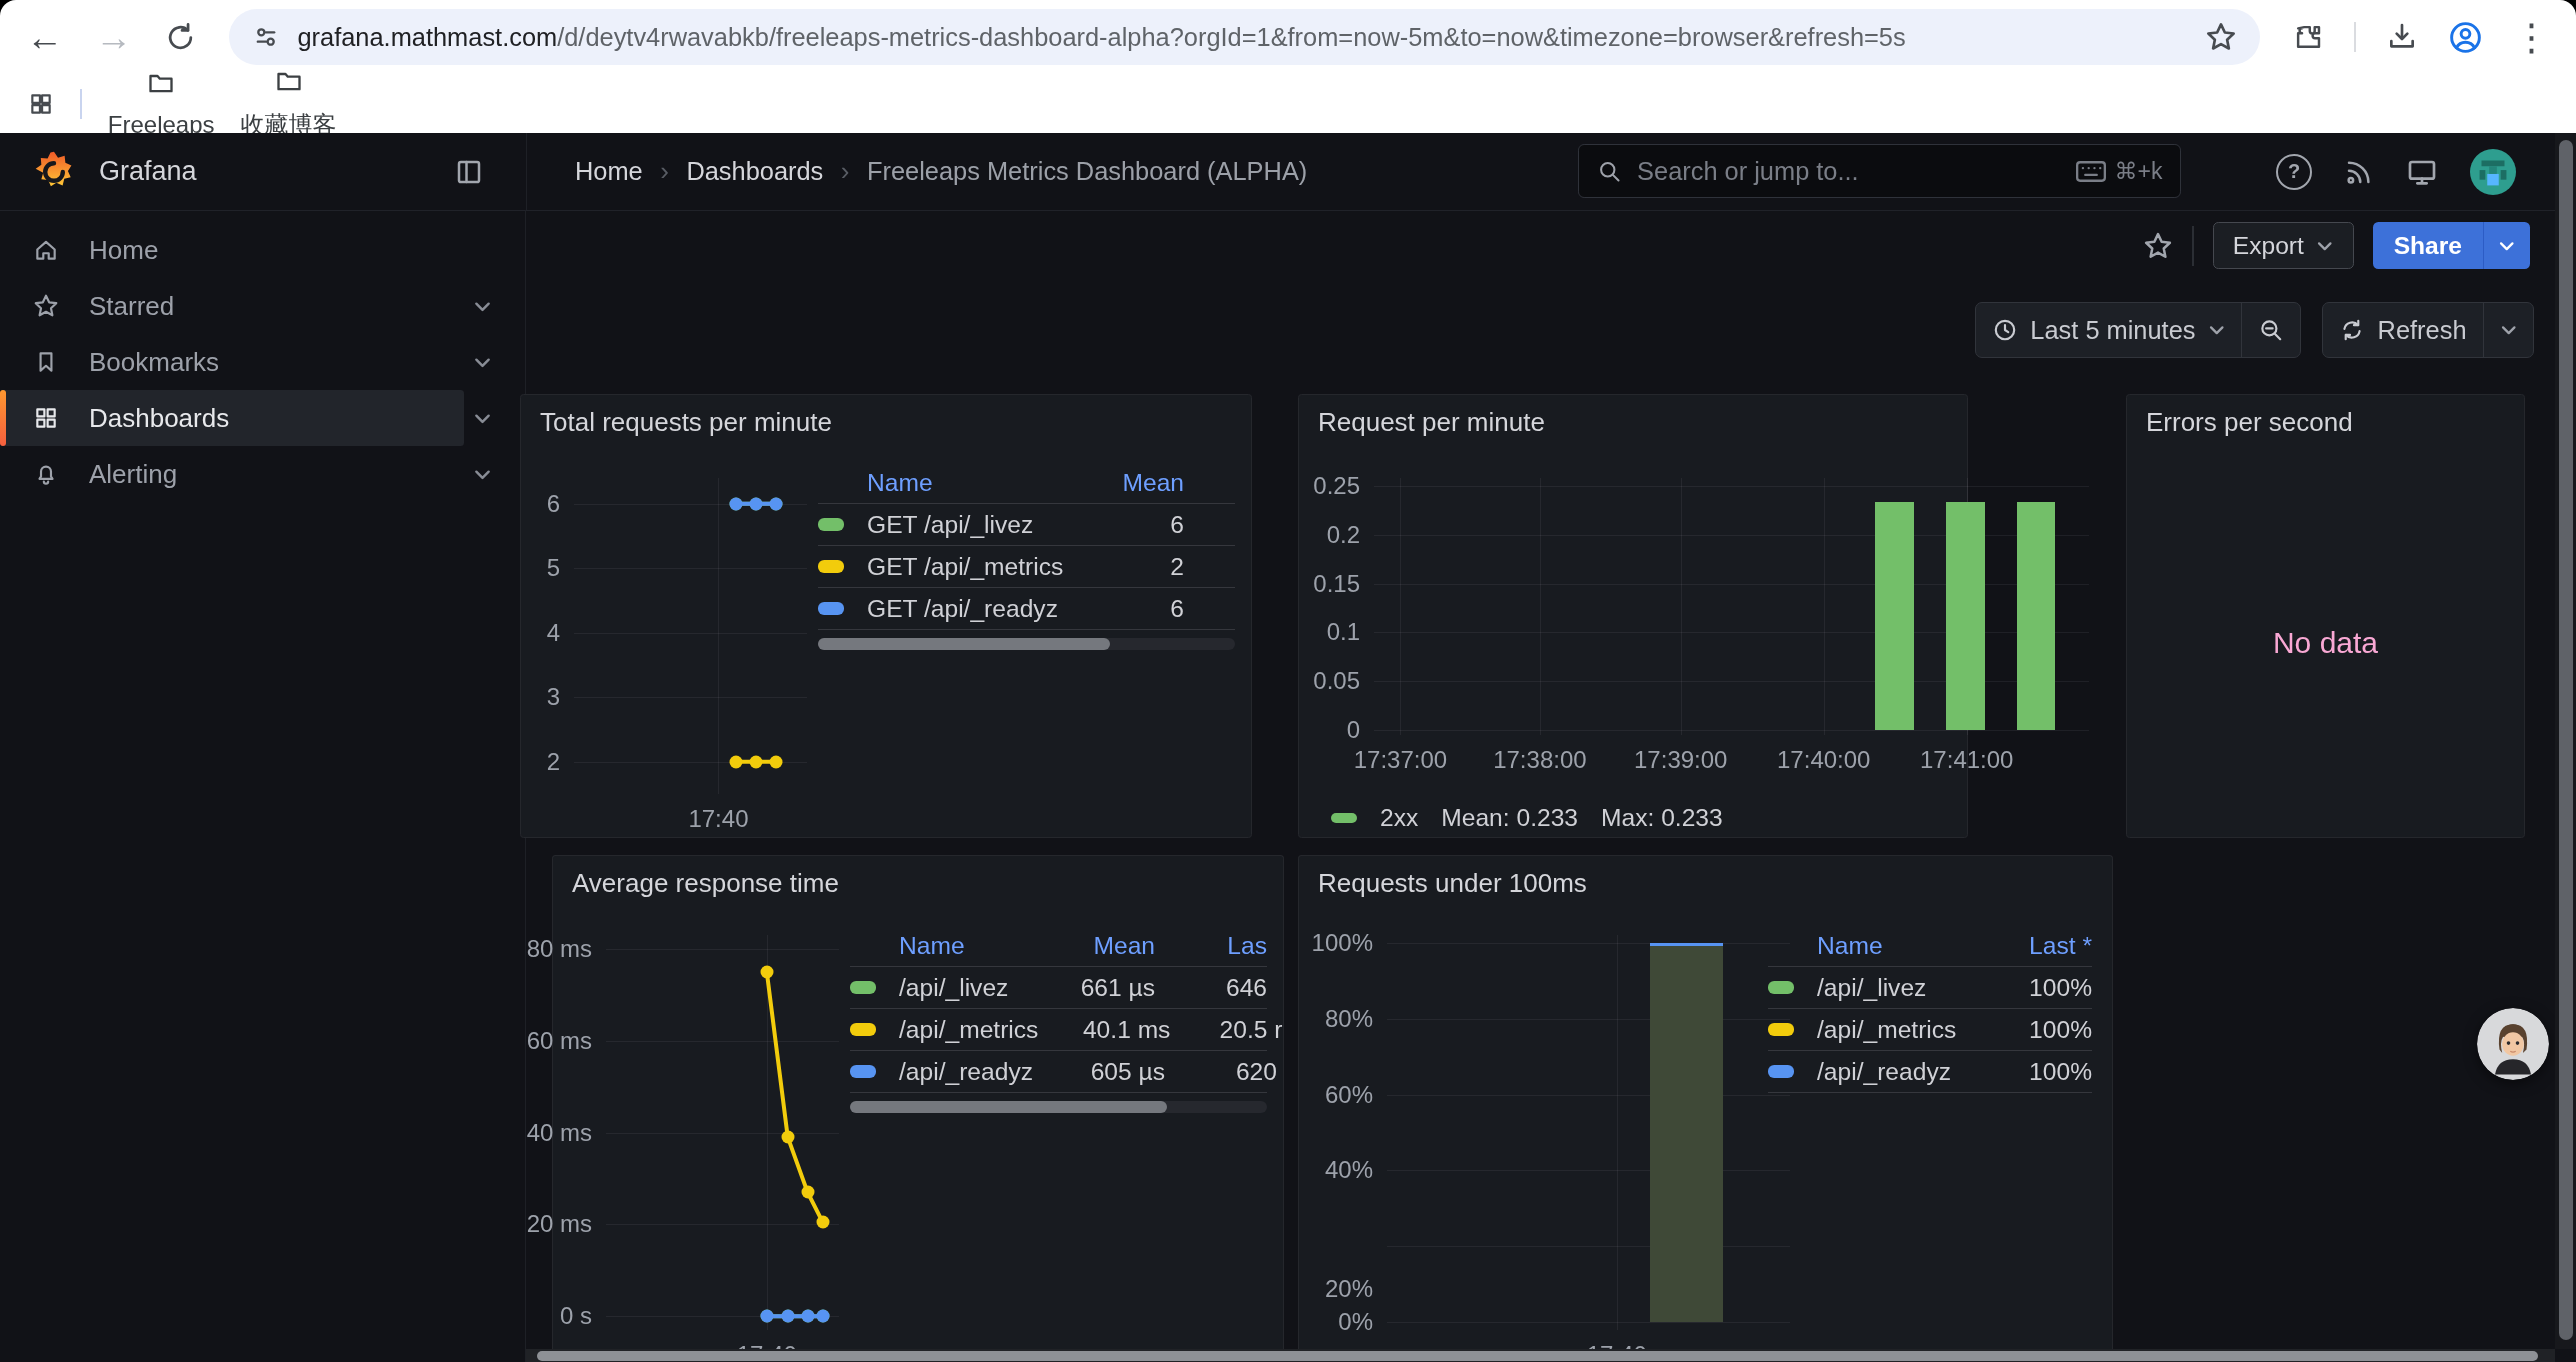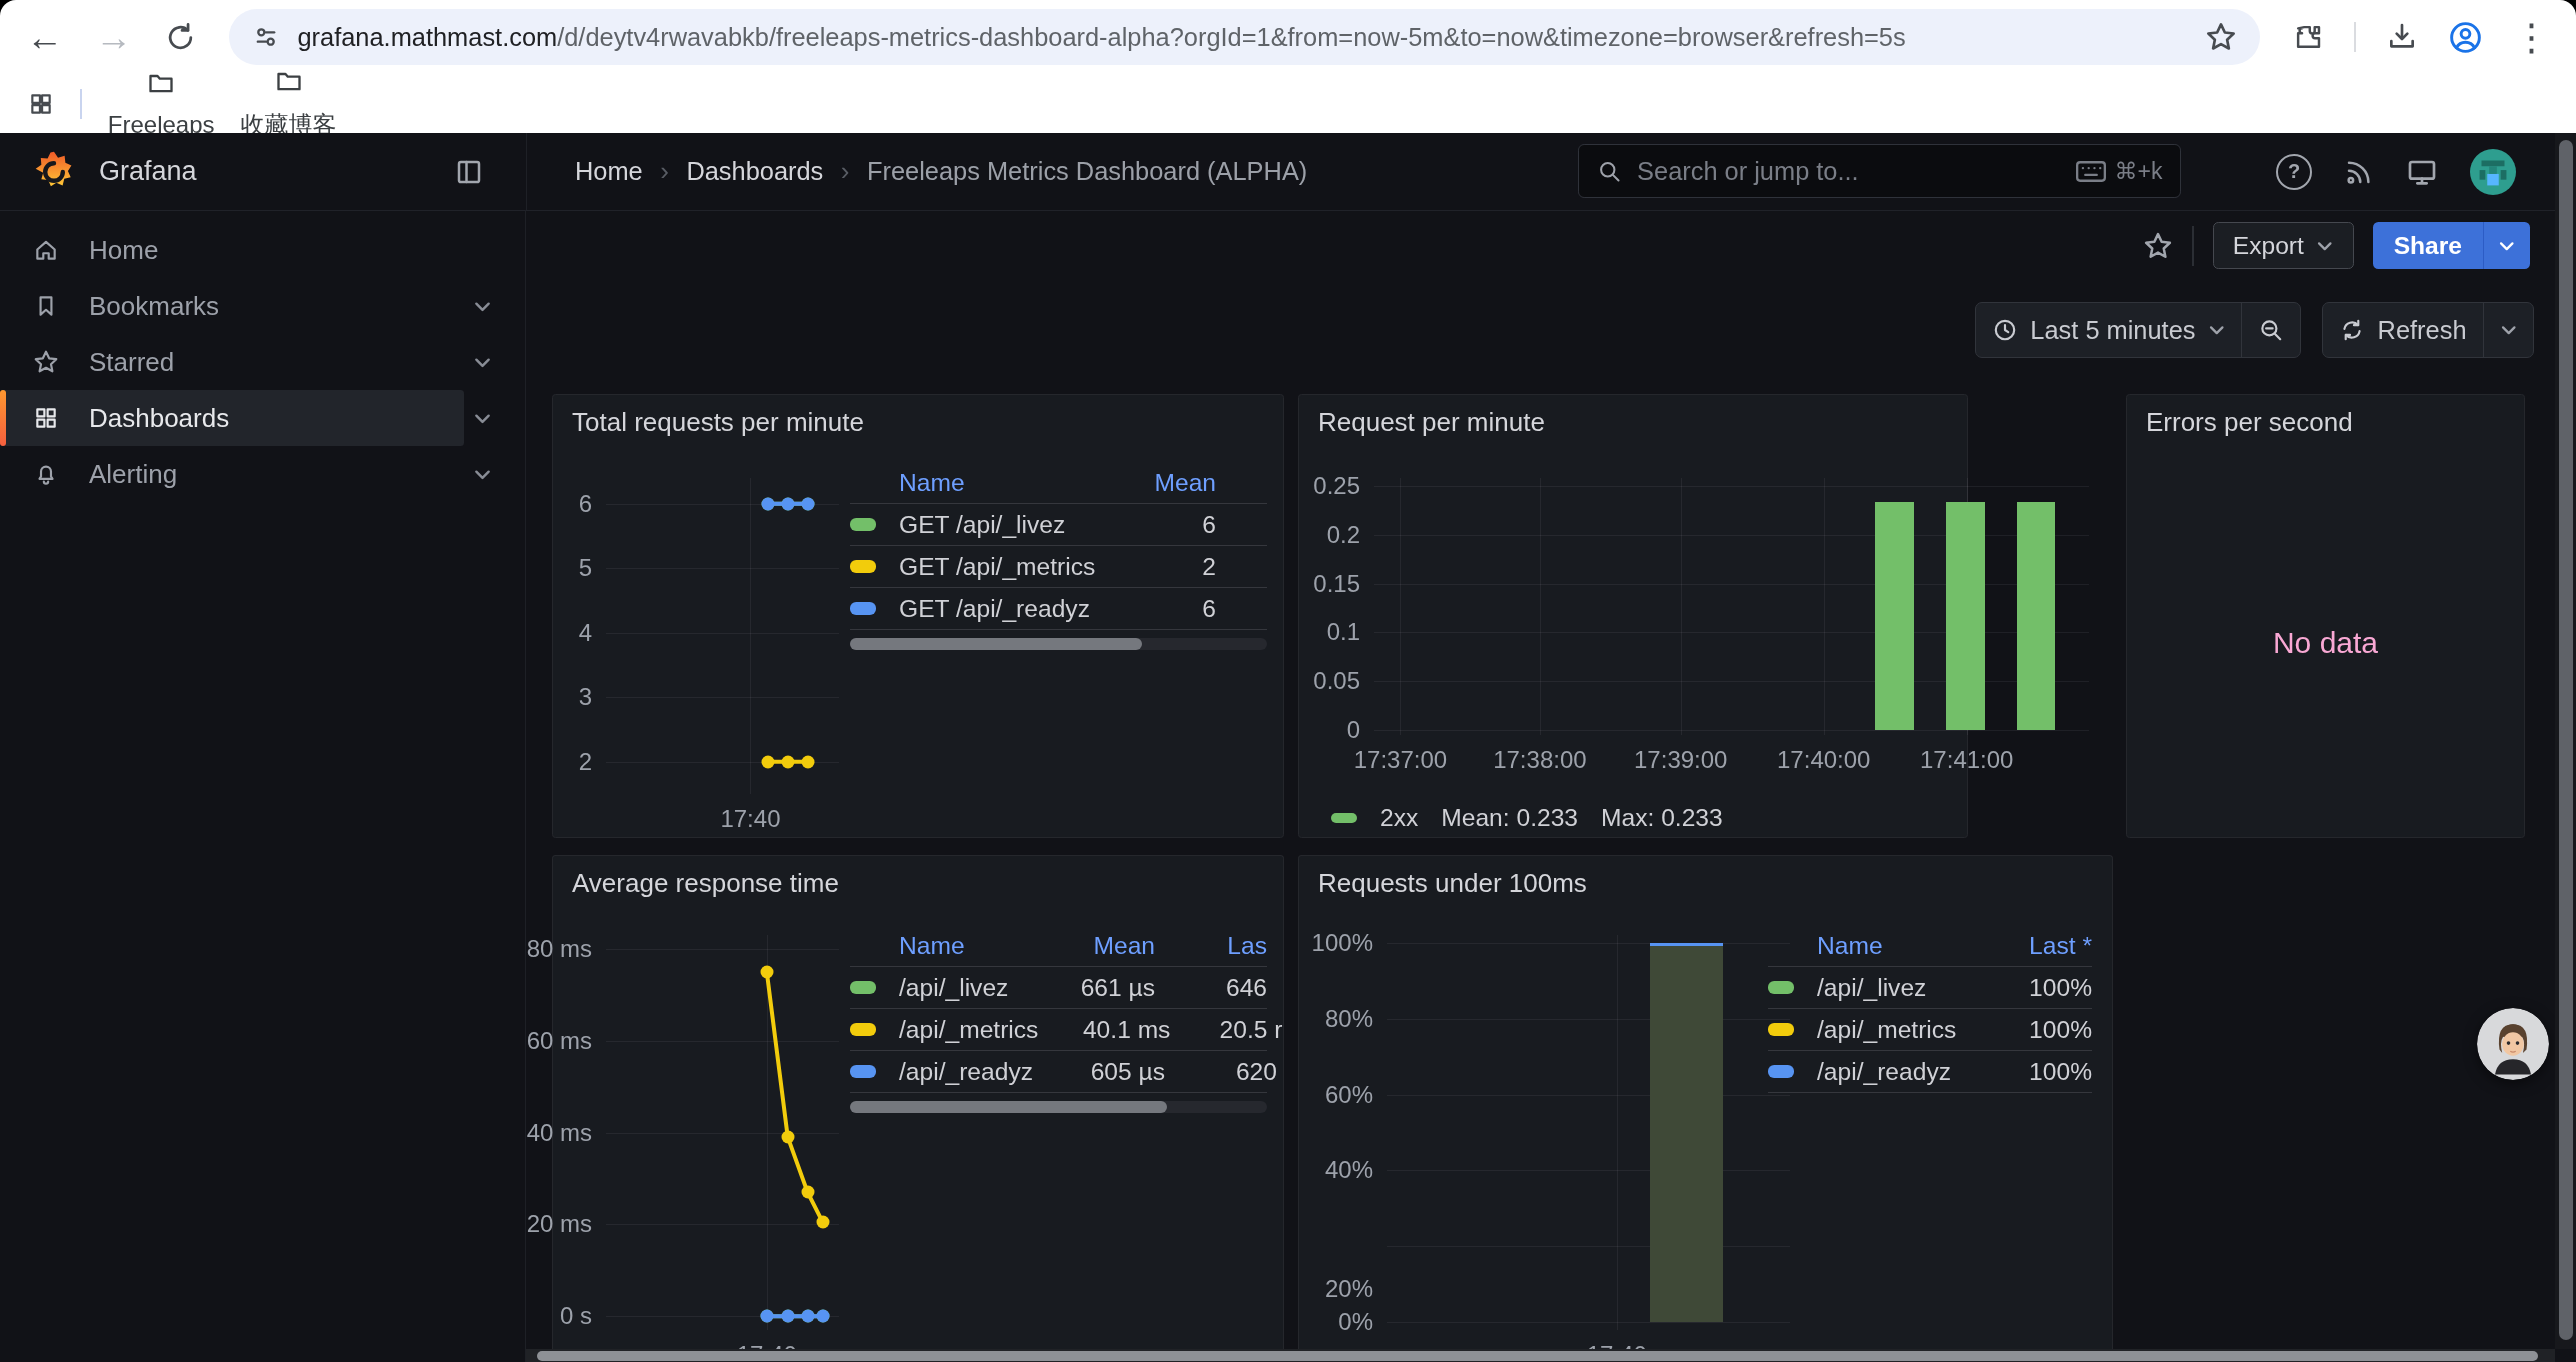--- a/index.html
+++ b/index.html
@@ -265,37 +265,37 @@
         <span class="ico s">
             <svg width="26" height="26" viewBox="0 0 24 24">
               <path d="M4 11.5 12 4.5l8 7V20h-5.5v-5h-5v5H4z"></path>
             </svg>
           </span>
         <span class="lbl">Home</span>
       </div>
       <div class="sb-item">
         <span class="ico s">
             <svg width="26" height="26" viewBox="0 0 24 24">
-              <path d="M7 4h10v16l-5-4.5L7 20z"></path>
-            </svg>
-          </span>
-        <span class="lbl">Bookmarks</span>
+              <polygon points="12,2.5 14.9,8.6 21.5,9.4 16.6,14 17.9,20.6 12,17.3 6.1,20.6 7.4,14 2.5,9.4 9.1,8.6"></polygon>
+            </svg>
+          </span>
+        <span class="lbl">Starred</span>
         <span class="chev ico s">
             <svg width="19" height="12.3" viewBox="0 0 14 10">
               <polyline points="2,3 7,8 12,3"></polyline>
             </svg>
           </span>
       </div>
       <div class="sb-item">
         <span class="ico s">
             <svg width="26" height="26" viewBox="0 0 24 24">
-              <polygon points="12,2.5 14.9,8.6 21.5,9.4 16.6,14 17.9,20.6 12,17.3 6.1,20.6 7.4,14 2.5,9.4 9.1,8.6"></polygon>
-            </svg>
-          </span>
-        <span class="lbl">Starred</span>
+              <path d="M7 4h10v16l-5-4.5L7 20z"></path>
+            </svg>
+          </span>
+        <span class="lbl">Bookmarks</span>
         <span class="chev ico s">
             <svg width="19" height="12.3" viewBox="0 0 14 10">
               <polyline points="2,3 7,8 12,3"></polyline>
             </svg>
           </span>
       </div>
       <div class="sb-item active">
         <span class="ico s">
             <svg width="26" height="26" viewBox="0 0 24 24">
               <rect x="4" y="4" width="6.5" height="6.5"></rect>
@@ -395,21 +395,21 @@
         <span class="tseg">
           <span class="ico s" style="color:#9EA2AA">
               <svg width="17.5" height="11.4" viewBox="0 0 14 10">
                 <polyline points="2,3 7,8 12,3"></polyline>
               </svg>
             </span>
         </span>
       </div>
     </div>
 
-    <section class="panel" style="left:552px;top:261px;width:732px;height:444px">
+    <section class="panel" style="left:520px;top:261px;width:732px;height:444px">
       <div class="ptitle">Total requests per minute</div>
       <div class="plot" style="left:53px;top:83px;width:233px;height:316px">
           <div class="gl-h" style="top: 8.16327%;"></div>
           <div class="ytick" style="top: 8.16327%;">6</div>
           <div class="gl-h" style="top: 28.5714%;"></div>
           <div class="ytick" style="top: 28.5714%;">5</div>
           <div class="gl-h" style="top: 48.9796%;"></div>
           <div class="ytick" style="top: 48.9796%;">4</div>
           <div class="gl-h" style="top: 69.3878%;"></div>
           <div class="ytick" style="top: 69.3878%;">3</div>

